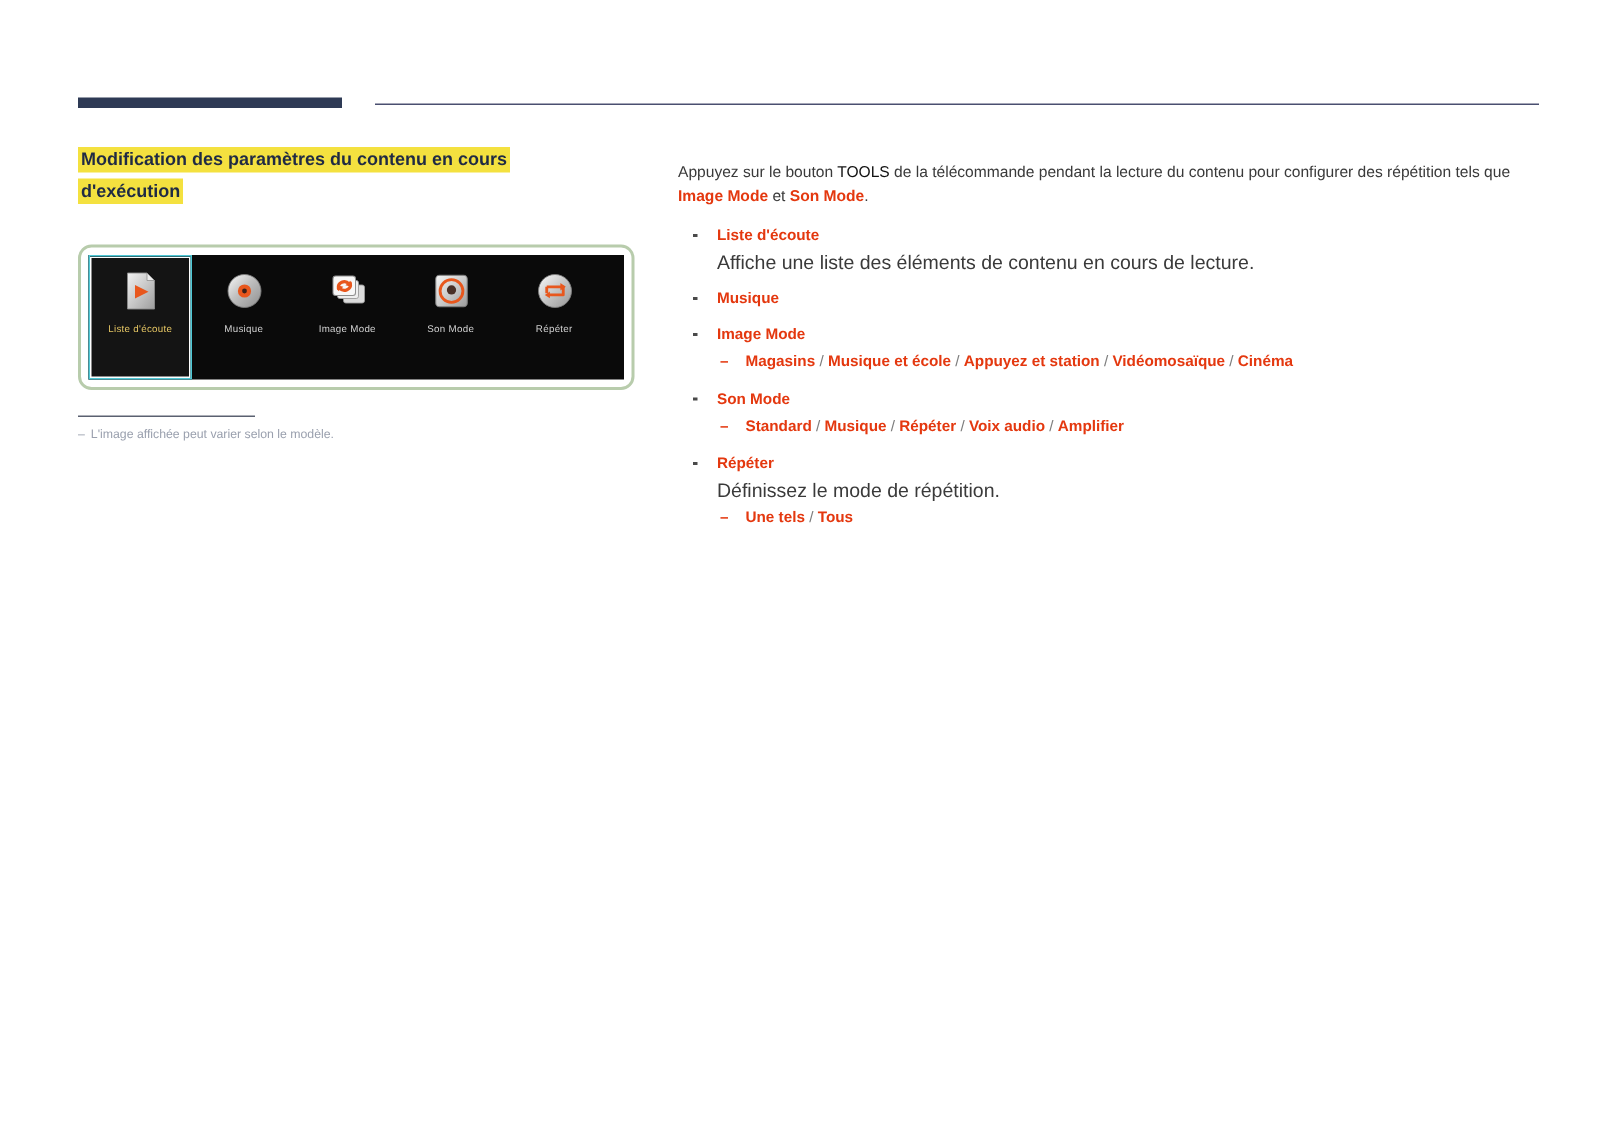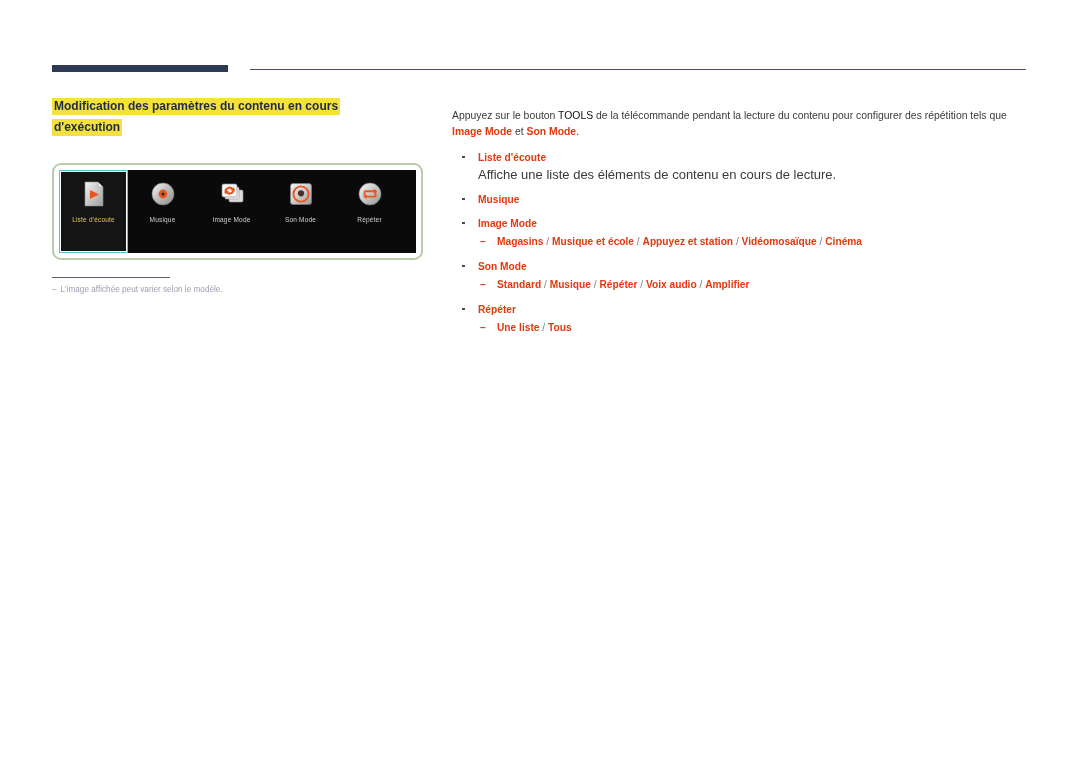--- a/index.html
+++ b/index.html
@@ -322,17 +322,18 @@
       <div class="b-sub"><span class="dash">–</span><span><span>Magasins</span><span class="sep"> / </span><span>Musique et école</span><span class="sep"> / </span><span>Appuyez et station</span><span class="sep"> / </span><span>Vidéomosaïque</span><span class="sep"> / </span><span>Cinéma</span></span></div>
     </li>
 
     <li>
       <div class="b-head"><span class="sq"></span><span>Son Mode</span></div>
       <div class="b-sub"><span class="dash">–</span><span><span>Standard</span><span class="sep"> / </span><span>Musique</span><span class="sep"> / </span><span>Répéter</span><span class="sep"> / </span><span>Voix audio</span><span class="sep"> / </span><span>Amplifier</span></span></div>
     </li>
 
     <li>
       <div class="b-head"><span class="sq"></span><span>Répéter</span></div>
-      <div class="b-sub"><span class="dash">–</span><span><span>Une liste</span><span class="sep"> / </span><span>Tous</span></span></div>
+      <div class="b-desc">Définissez le mode de répétition.</div>
+      <div class="b-sub"><span class="dash">–</span><span><span>Une tels</span><span class="sep"> / </span><span>Tous</span></span></div>
     </li>
 
   </ul>
 </div>
 
 </body></html>

